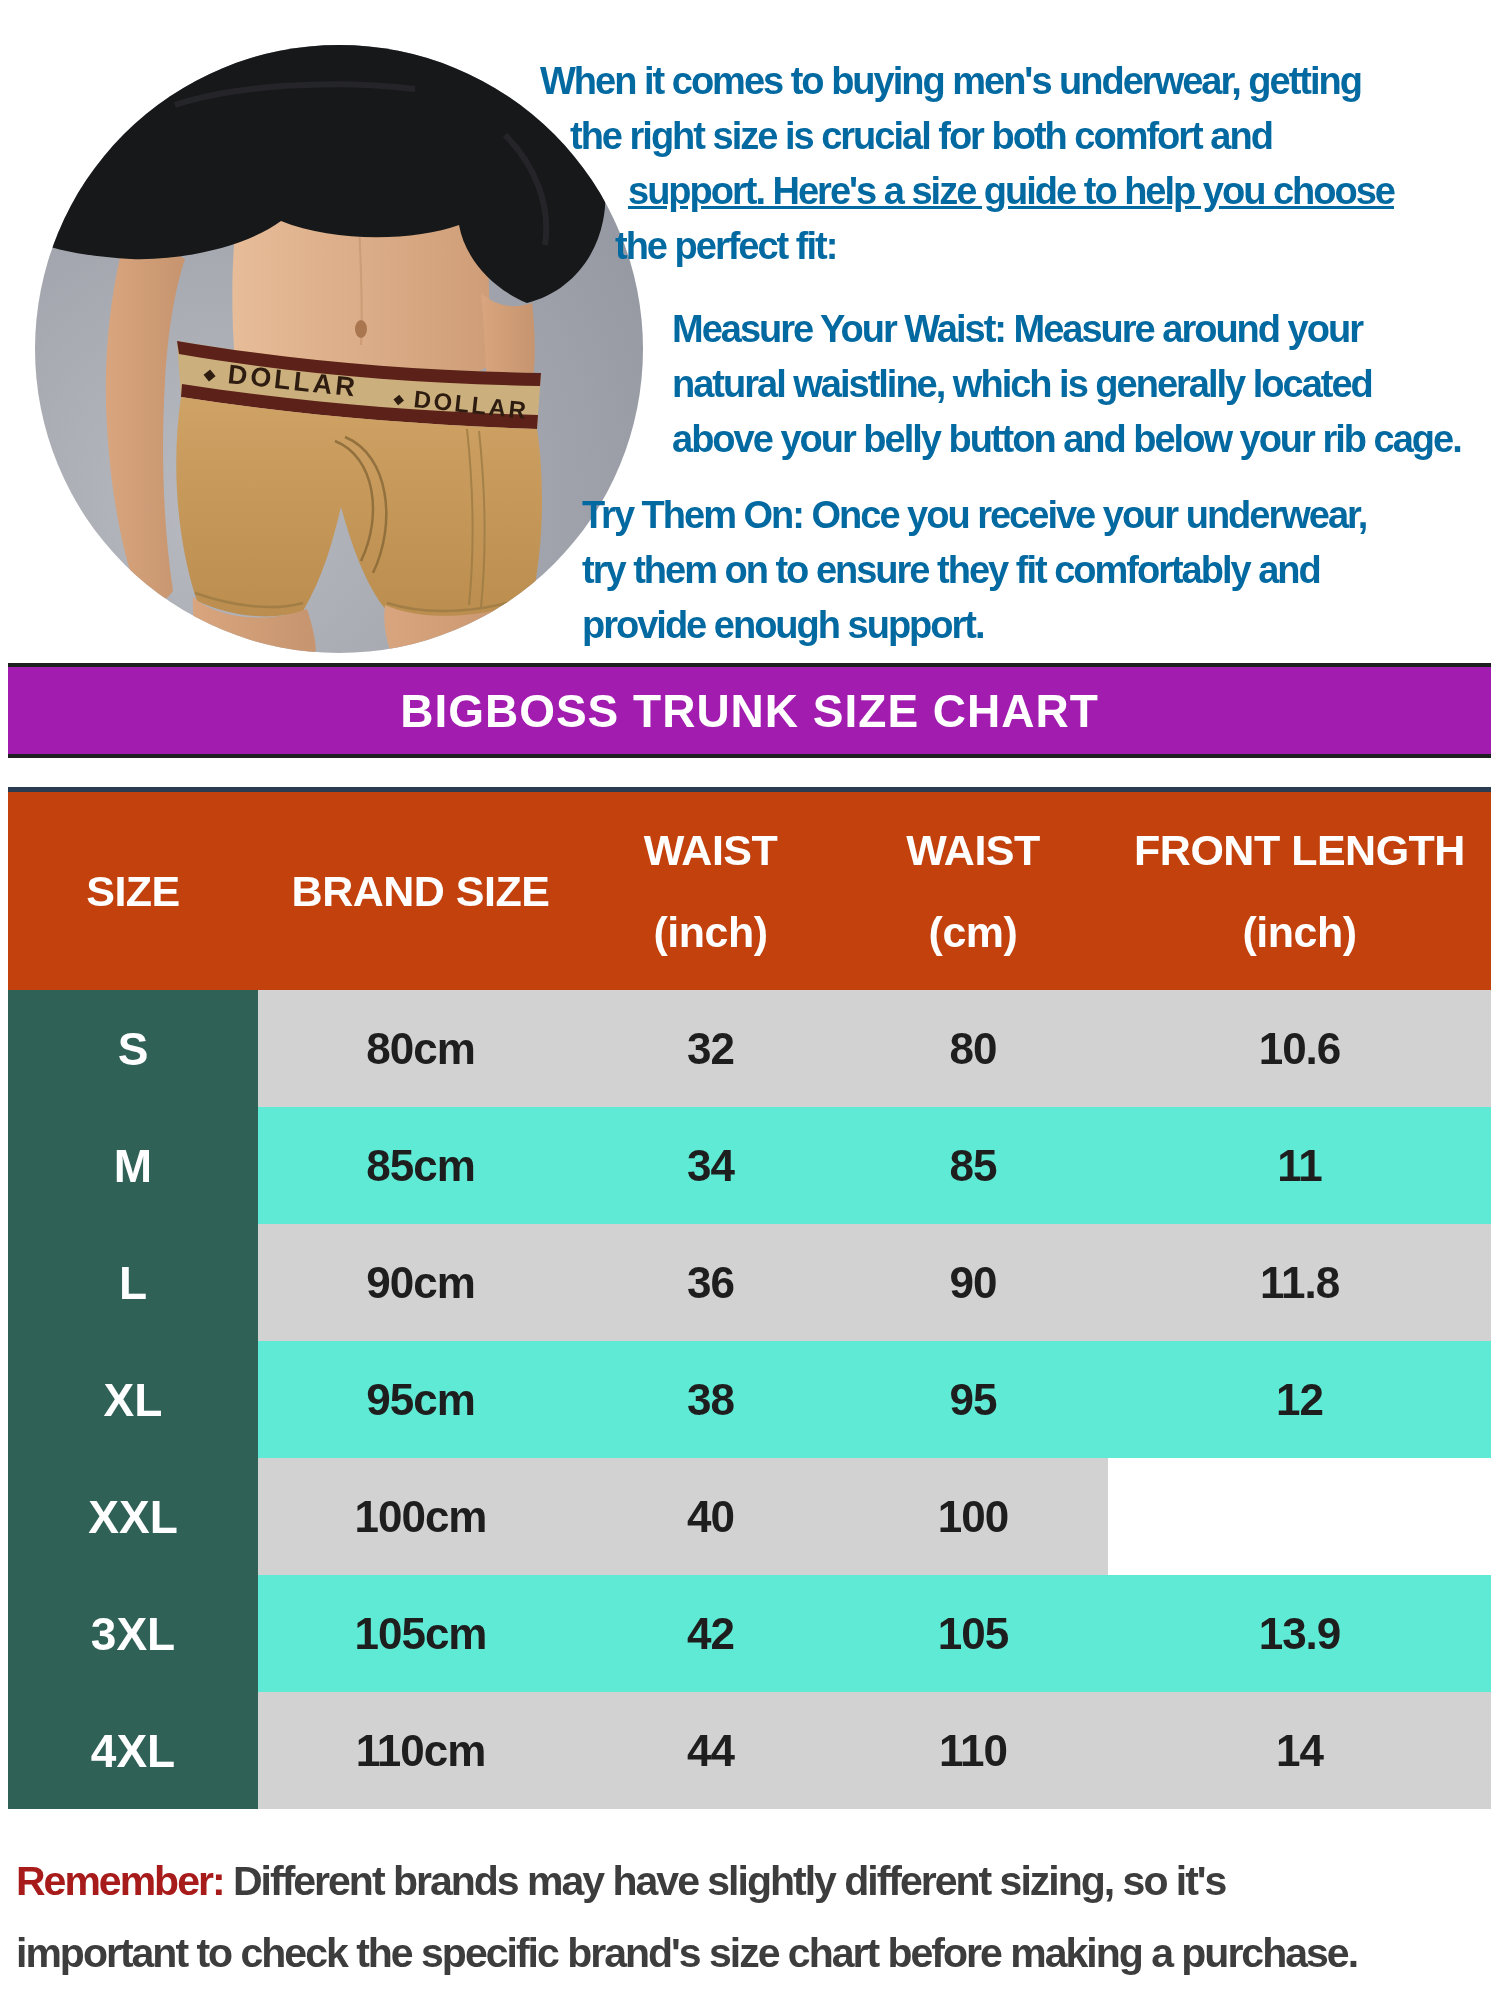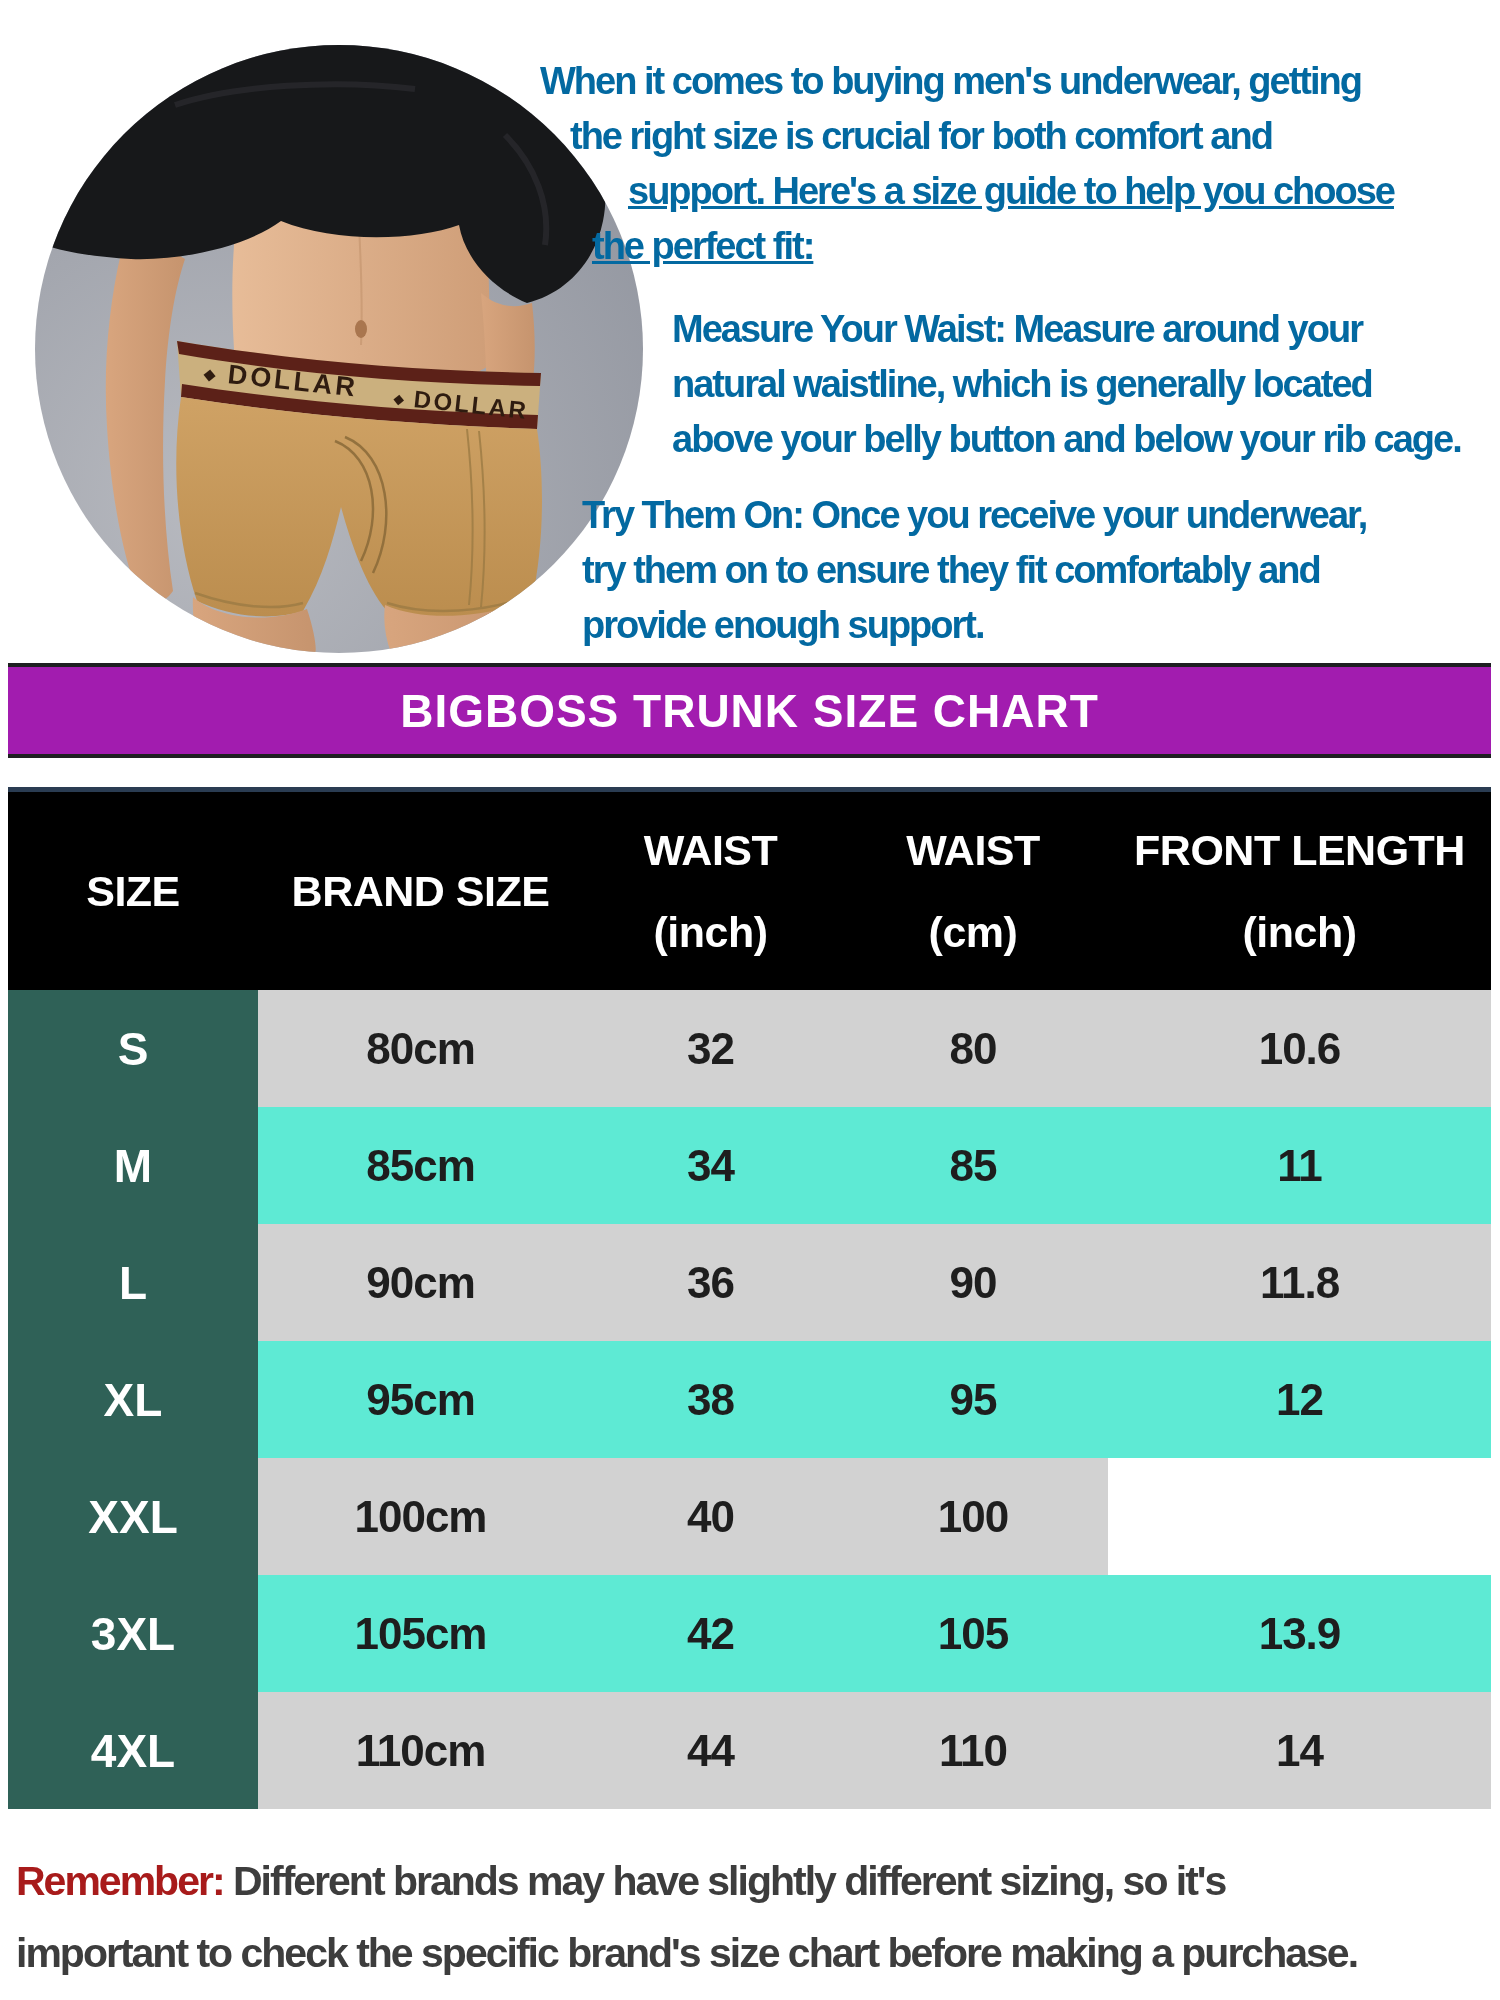--- a/index.html
+++ b/index.html
@@ -16,38 +16,38 @@
   .hero { position:absolute; left:0; top:0; width:1500px; height:663px; }
   .photo-wrap { position:absolute; left:35px; top:45px; width:608px; height:608px; }
   .photo-wrap svg { display:block; }
 
   .hero-par { position:absolute; font-weight:700; font-size:38px;
               line-height:55px; letter-spacing:-2px; color:#0369a1; }
   .hero-par div { white-space:nowrap; }
   .p-intro  { left:540px; top:54px; }
   .p-intro div:nth-child(2){ margin-left:30px; }
   .p-intro div:nth-child(3){ margin-left:88px;text-decoration:underline; }
-  .p-intro div:nth-child(4){ margin-left:52px;text-decoration:underline; }
+  .p-intro div:nth-child(4){ margin-left:75px; }
   .p-measure{ left:672px; top:302px; }
   .p-tryon  { left:582px; top:488px; }
 
   
   .banner {
     position:absolute; left:8px; top:663px; width:1483px; height:95px;
     background:#a21caf;
     border-top:4px solid #1e1f21; border-bottom:4px solid #1e1f21;
     display:flex; align-items:center; justify-content:center;
   }
   .banner-title { color:#ffffff; font-weight:700; font-size:46px; letter-spacing:1px; }
 
   
   .chart { position:absolute; left:8px; top:787px; width:1483px; }
   .thead {
     display:grid; grid-template-columns:250px 325px 255px 270px 383px;
-    height:203px; background:#000000; border-top:5px solid #2a3c52;
+    height:203px; background:#c2410c; border-top:5px solid #2a3c52;
   }
   .th {
     display:flex; flex-direction:column; align-items:center; justify-content:center;
     color:#ffffff; font-weight:700; font-size:43px; letter-spacing:-0.5px;
     line-height:46px; text-align:center;
   }
   .th-line2 { margin-top:36px; }
   .th-line2:empty { display:none; }
 
   .trow { display:grid; grid-template-columns:250px 325px 255px 270px 383px; height:117px; }

